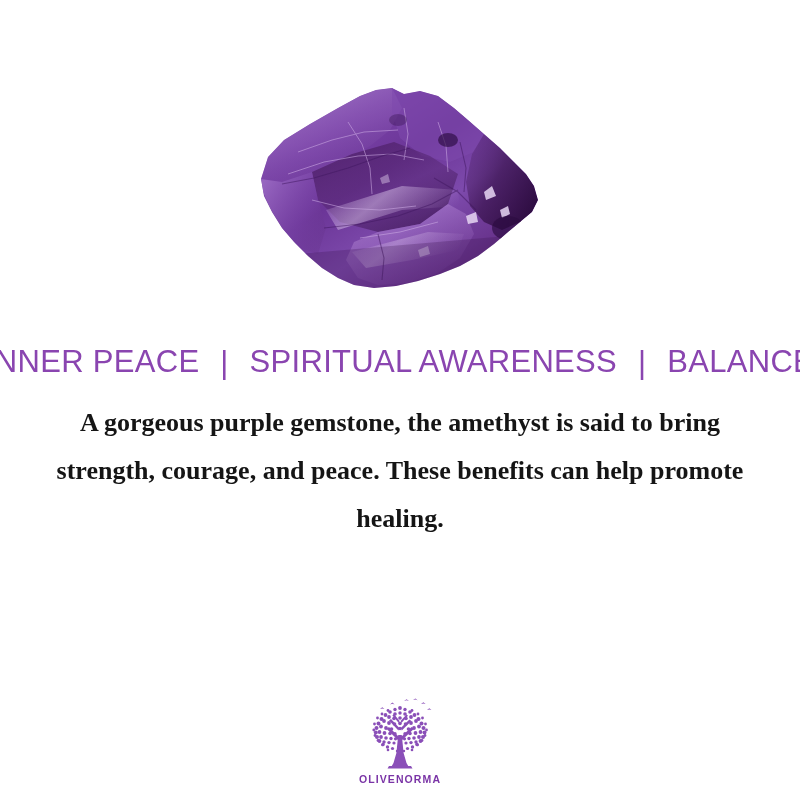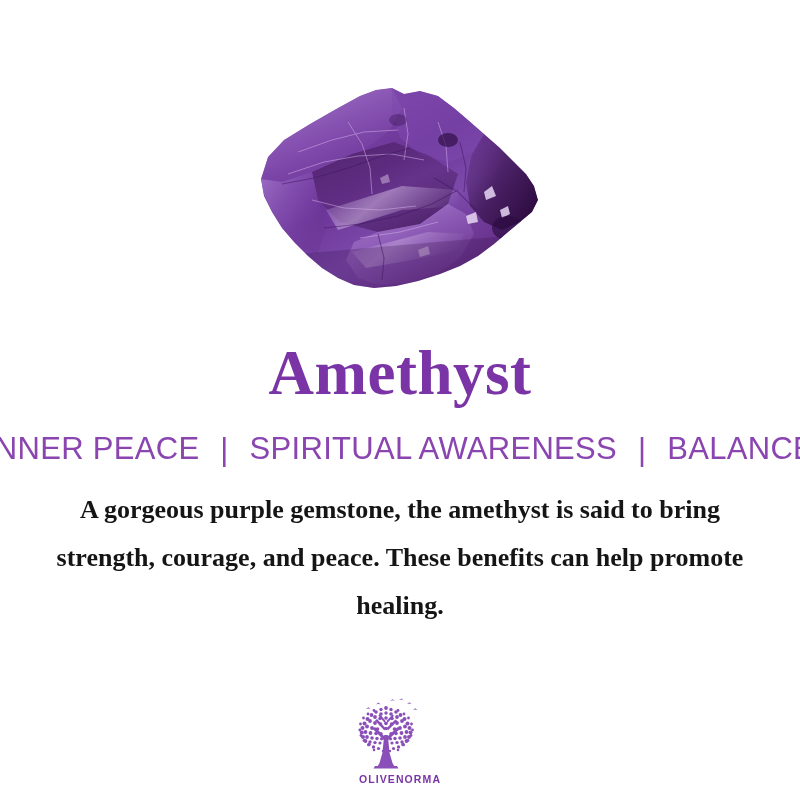--- a/index.html
+++ b/index.html
@@ -94,20 +94,21 @@
     color: #151515;
   }
 
   
   .logo {
     margin-top: auto;
     margin-bottom: 16px;
     width: 110px;
     display: flex;
     flex-direction: column;
+    align-items: center;
   }
   .logo-mark {
     width: 82px;
     height: 74px;
     display: block;
   }
   .logo-word {
     margin-top: 3px;
     font-family: "Liberation Sans", "DejaVu Sans", sans-serif;
     font-size: 10.5px;
@@ -234,21 +235,20 @@
             <ellipse cx="196" cy="58" rx="10" ry="7"></ellipse>
             <ellipse cx="146" cy="38" rx="9" ry="6" opacity="0.5"></ellipse>
           </g>
 
           <path d="M0,176 L300,150 L300,212 L0,212 Z" fill="#3d1554" opacity="0.28"></path>
         </g>
       </svg>
     </div>
   </div>
 
-  <h1 class="title">Amethyst</h1>
 
   <div class="subtitle">
     <span class="kw">INNER PEACE</span>
     <span class="sep">|</span>
     <span class="kw">SPIRITUAL AWARENESS</span>
     <span class="sep">|</span>
     <span class="kw">BALANCE</span>
   </div>
 
   <p class="desc">A gorgeous purple gemstone, the amethyst is said to bring strength, courage, and peace. These benefits can help promote healing.</p>

